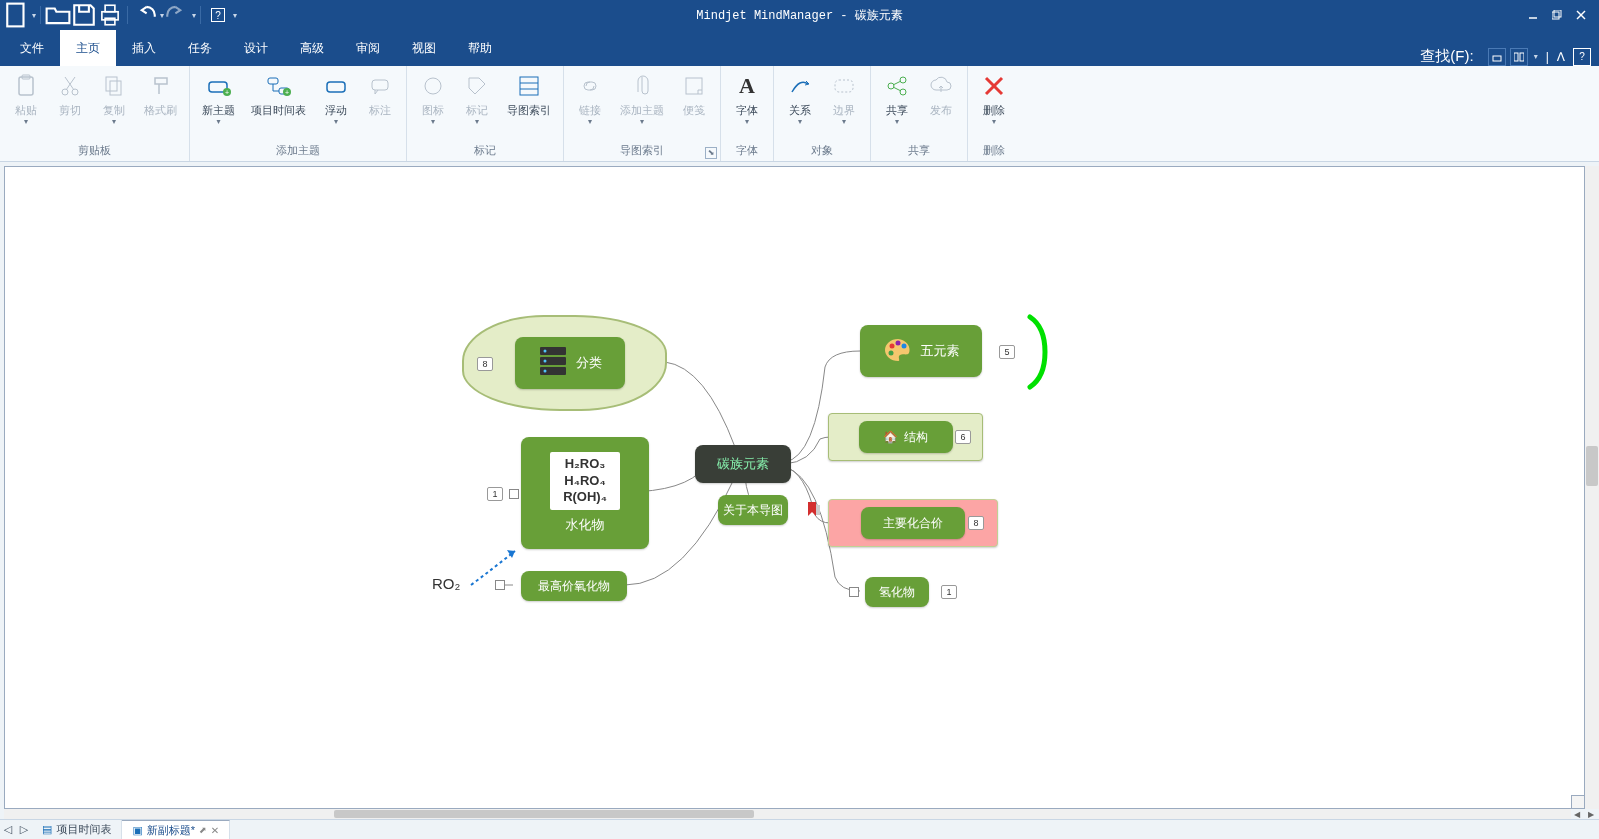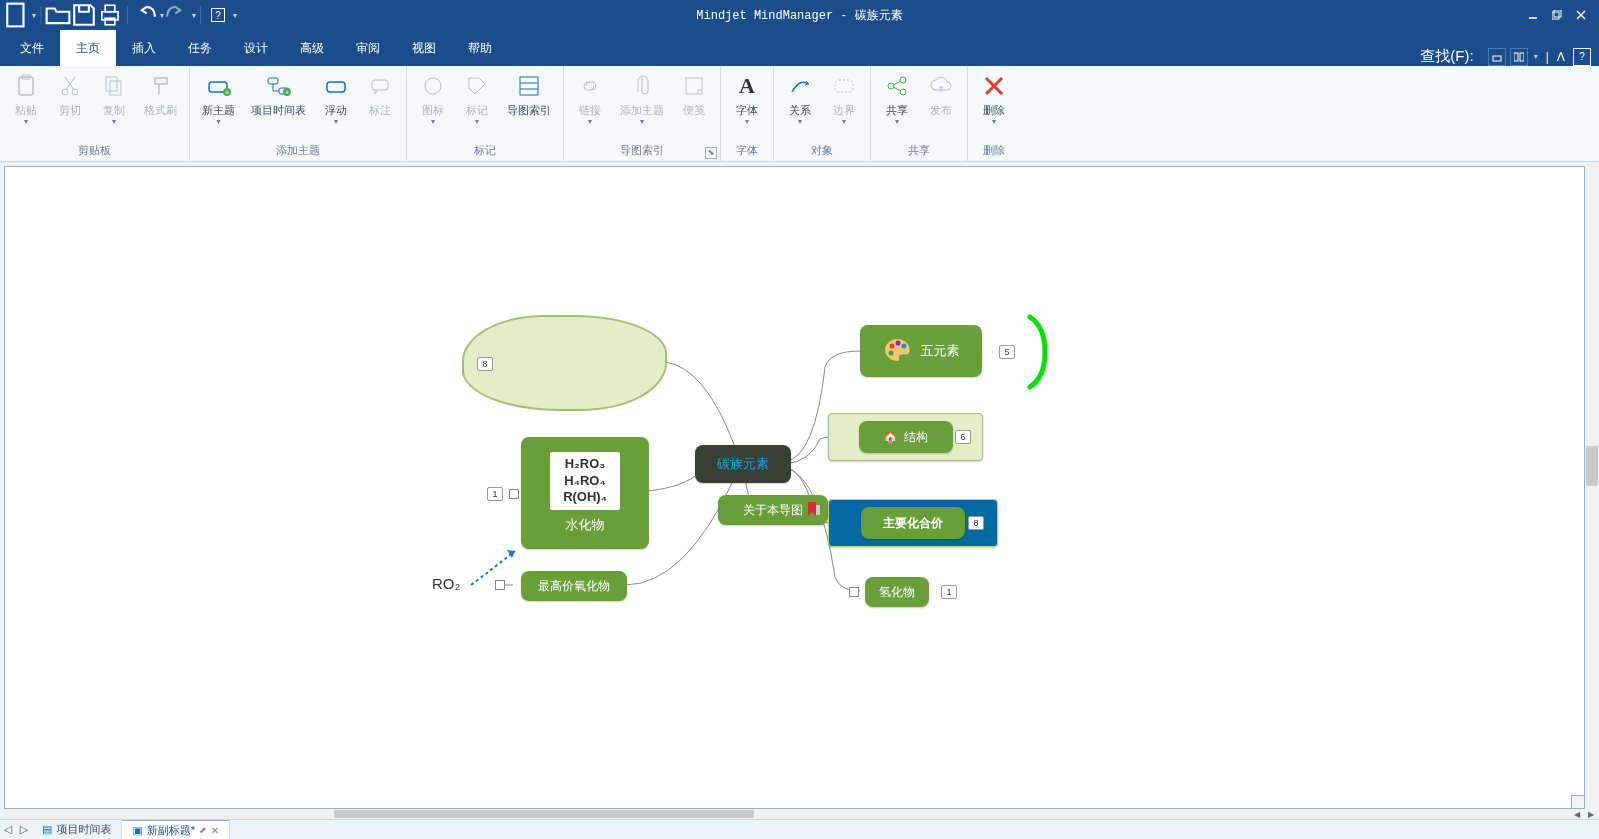--- a/index.html
+++ b/index.html
@@ -44,23 +44,23 @@
 .hscroll { position: absolute; left: 4px; bottom: 0; right: 28px; height: 10px; background: #f0f0f0; }
 .hscroll .thumb { position: absolute; left: 330px; top: 1px; bottom: 1px; width: 420px; background: #c8c8c8; border-radius: 2px; }
 .splitbox { position: absolute; right: 14px; bottom: 10px; width: 14px; height: 14px; border: 1px solid #9aaabf; background: #f4f4f4; }
 .navbtn { position: absolute; bottom: 0; width: 12px; height: 10px; display:flex; align-items:center; justify-content:center; font-size:8px; color:#666;}
 .navbtn.left { right: 16px; }
 .navbtn.right { right: 2px; }
 
 
 .node { position: absolute; border-radius: 8px; display: flex; align-items: center; justify-content: center; font-size: 13px; box-shadow: 0 1px 2px rgba(0,0,0,0.2); }
 .node.green { background: #689f38; color: #fff; }
-.node.dark { background: #393e37; color: #0ea5e9; align-items: center; }
+.node.dark { background: #393e37; color: #86efac; align-items: center; }
 .node.light { background: #e4edc8; border: 1px solid #a7bd77; }
-.node.lighter { background: #0369a1; border: 1px solid #c0d094; font-weight: bold; }
+.node.lighter { background: #fca5a5; border: 1px solid #c0d094; }
 .badge { width: 16px; height: 14px; background: #fff; border: 1px solid #999; border-radius: 2px; font-size: 9px; display:flex; align-items:center; justify-content:center; color:#333;}
 .collapse { width: 10px; height: 10px; border: 1px solid #888; background:#fff; }
 .cloud { position: absolute; border: 2px solid #a7bd77; background: #e4edc8; border-radius: 40% 45% 42% 48% / 48% 40% 50% 42%; }
 
 
 .doc-tabs { height: 20px; background: #eef3f7; display: flex; align-items: center; font-size: 11px; color: #3c4a5a; border-top: 1px solid #c9d6e4; }
 .doc-tabs .tab { padding: 2px 10px; display: flex; align-items: center; gap: 4px; border-right: 1px solid #d6e0ea; }
 .doc-tabs .tab.active { background: #fff; color: #1b4d8c; border-top: 1px solid #9aaabf;}
 .doc-tabs .nav { width: 16px; text-align: center; }
 .doc-tabs .close { font-size: 10px; color: #888; cursor: pointer; }
@@ -435,31 +435,44 @@
 
       <path d="M 1025 150 Q 1040 160 1040 185 Q 1040 210 1025 220" fill="none" stroke="#00e000" stroke-width="5" stroke-linecap="round"></path>
     </svg>
 
     <div class="cloud" style="left:457px;top:148px;width:205px;height:96px"></div>
 
     <div class="node dark" style="left:690px;top:278px;width:96px;height:38px">
       <span>碳族元素</span>
     </div>
 
-    <div class="node green" style="left:713px;top:328px;width:110px;height:30px;font-size:12px">
+    <div class="node green" style="left:713px;top:328px;width:70px;height:30px;font-size:12px">
       <span>关于本导图</span>
     </div>
     <div style="position:absolute;left:802px;top:335px;width:14px;height:16px">
       <svg width="14" height="16">
           <path d="M1 0h8v14l-4-4-4 4z" fill="#d32f2f"></path>
           <rect x="9" y="3" width="4" height="10" fill="#ccc"></rect>
         </svg>
     </div>
 
     <div class="badge" style="position:absolute;left:472px;top:190px">8</div>
+    <div class="node green" style="left:510px;top:170px;width:110px;height:52px">
+      <div style="width:30px;height:36px;margin-right:8px">
+        <svg viewBox="0 0 30 36">
+            <rect x="2" y="2" width="26" height="8" fill="#333" rx="1"></rect>
+            <rect x="2" y="12" width="26" height="8" fill="#333" rx="1"></rect>
+            <rect x="2" y="22" width="26" height="8" fill="#333" rx="1"></rect>
+            <circle cx="7" cy="6" r="1.5" fill="#4fc3f7"></circle>
+            <circle cx="7" cy="16" r="1.5" fill="#4fc3f7"></circle>
+            <circle cx="7" cy="26" r="1.5" fill="#4fc3f7"></circle>
+          </svg>
+      </div>
+      <span>分类</span>
+    </div>
 
     <div class="badge" style="position:absolute;left:482px;top:320px">1</div>
     <div class="collapse" style="position:absolute;left:504px;top:322px"></div>
     <div class="node green" style="left:516px;top:270px;width:128px;height:112px;flex-direction:column;padding:6px">
       <div style="background:#fff;color:#333;font-weight:bold;width:70px;padding:4px 0;text-align:center;border-radius:2px;font-size:13px;line-height:1.3">
         <div>H₂RO₃</div>
         <div>H₄RO₄</div>
         <div>R(OH)₄</div>
       </div>
       <span style="margin-top:6px">水化物</span>

